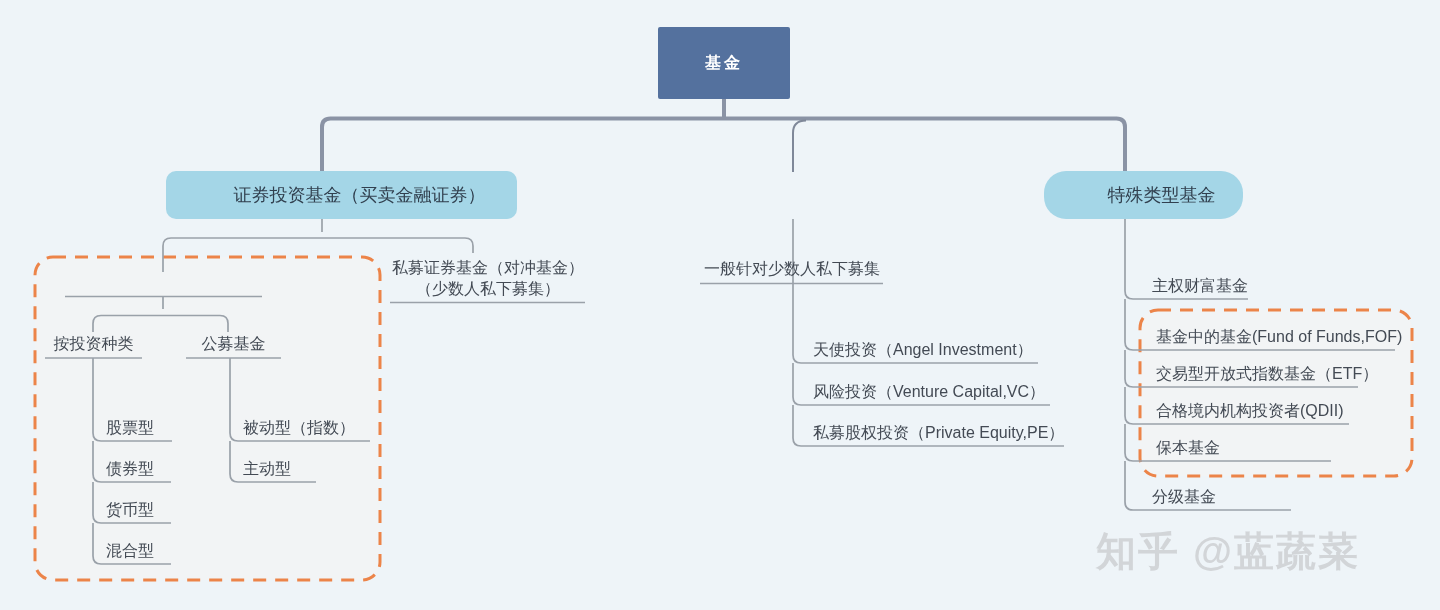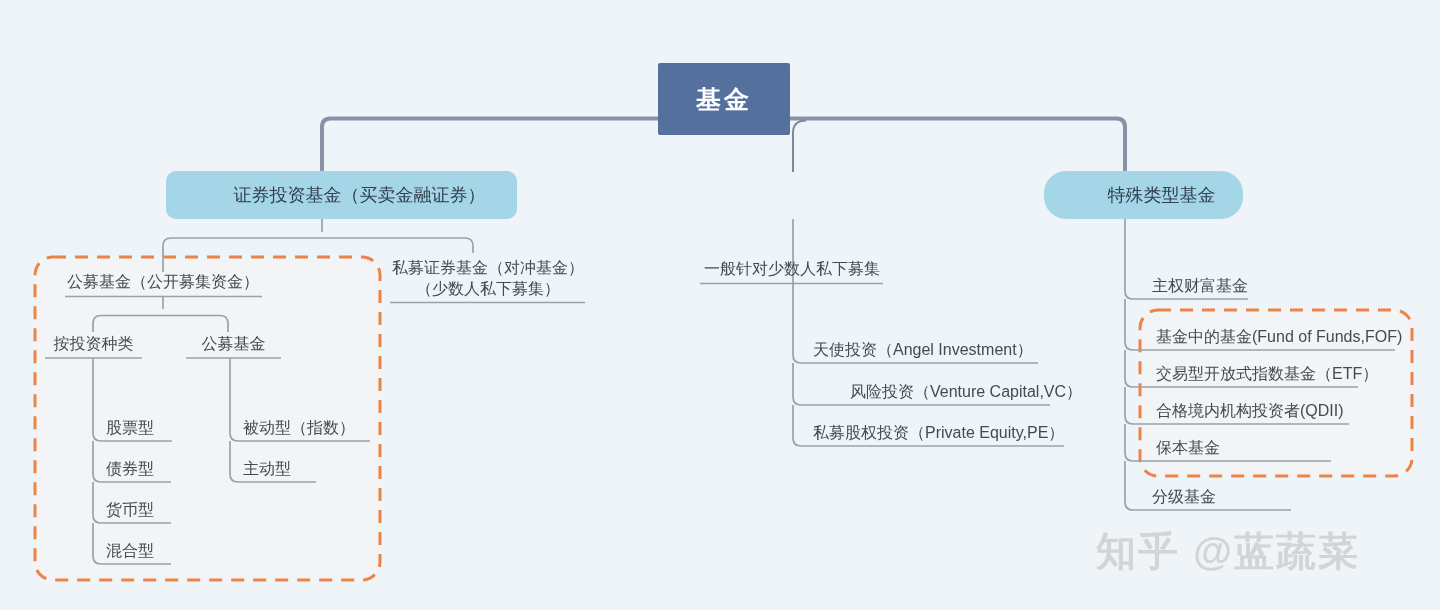--- a/index.html
+++ b/index.html
@@ -15,24 +15,23 @@
   }
   html,body{margin:0;padding:0;}
   body{font-family:"Liberation Sans","DejaVu Sans",sans-serif;}
   .canvas{
     position:relative;width:1440px;height:610px;background:var(--bg);
     overflow:hidden;
   }
   .connector-layer{position:absolute;left:0;top:0;width:1440px;height:610px;}
   .root-node{
     position:absolute;left:658px;top:27px;width:132px;height:72px;
-    background:var(--root-fill);color:#ffffff;font-size:25px;font-weight:bold;
+    background:var(--root-fill);color:#ffffff;font-size:16px;font-weight:bold;
     display:flex;align-items:center;justify-content:center;letter-spacing:3px;
     border-radius:2px;
-    margin-top:36px;
   }
   .branch-node{
     position:absolute;top:171px;height:48px;background:var(--branch-fill);
     border-radius:10px;color:var(--branch-text);font-size:18px;font-weight:500;
     display:flex;align-items:center;justify-content:center;white-space:nowrap;padding-left:36px;
   }
   .leaf{
     position:absolute;font-size:16px;color:var(--text);white-space:nowrap;
     line-height:22px;height:22px;
   }
@@ -83,41 +82,40 @@
              M1125 387 L1125 416 Q1125 424 1133 424 L1349 424
              M1125 424 L1125 453 Q1125 461 1133 461 L1331 461
              M1125 461 L1125 502 Q1125 510 1133 510 L1291 510"></path>
   </svg>
 
   <div class="root-node">基金</div>
 
   <div class="branch-node" style="left:166px;width:315px;">证券投资基金（买卖金融证券）</div>
   <div class="branch-node" style="left:1044px;width:163px;border-radius:22px;">特殊类型基金</div>
 
-  <div class="leaf center" style="left:43px;top:271px;width:240px;">公募基金（公开募集资金）</div>
 
   <div class="leaf two-line center" style="left:378px;top:257px;width:220px;">
     <div>私募证券基金（对冲基金）</div>
     <div>（少数人私下募集）</div>
   </div>
 
   <div class="leaf center" style="left:45px;top:333px;width:97px;">按投资种类</div>
   <div class="leaf center" style="left:186px;top:333px;width:95px;">公募基金</div>
 
   <div class="leaf" style="left:106px;top:417px;">股票型</div>
   <div class="leaf" style="left:106px;top:458px;">债券型</div>
   <div class="leaf" style="left:106px;top:499px;">货币型</div>
   <div class="leaf" style="left:106px;top:540px;">混合型</div>
 
   <div class="leaf" style="left:243px;top:417px;">被动型（指数）</div>
   <div class="leaf" style="left:243px;top:458px;">主动型</div>
 
   <div class="leaf center" style="left:698px;top:258px;width:188px;">一般针对少数人私下募集</div>
   <div class="leaf" style="left:813px;top:339px;">天使投资（Angel Investment）</div>
-  <div class="leaf" style="left:813px;top:381px;margin-left:37px;">风险投资（Venture Capital,VC）</div>
+  <div class="leaf" style="left:813px;top:381px;">风险投资（Venture Capital,VC）</div>
   <div class="leaf" style="left:813px;top:422px;">私募股权投资（Private Equity,PE）</div>
 
   <div class="leaf" style="left:1152px;top:275px;">主权财富基金</div>
   <div class="leaf" style="left:1156px;top:326px;">基金中的基金(Fund of Funds,FOF)</div>
   <div class="leaf" style="left:1156px;top:363px;">交易型开放式指数基金（ETF）</div>
   <div class="leaf" style="left:1156px;top:400px;">合格境内机构投资者(QDII)</div>
   <div class="leaf" style="left:1156px;top:437px;">保本基金</div>
   <div class="leaf" style="left:1152px;top:486px;">分级基金</div>
 
   <div class="watermark">知乎 @蓝蔬菜</div>

